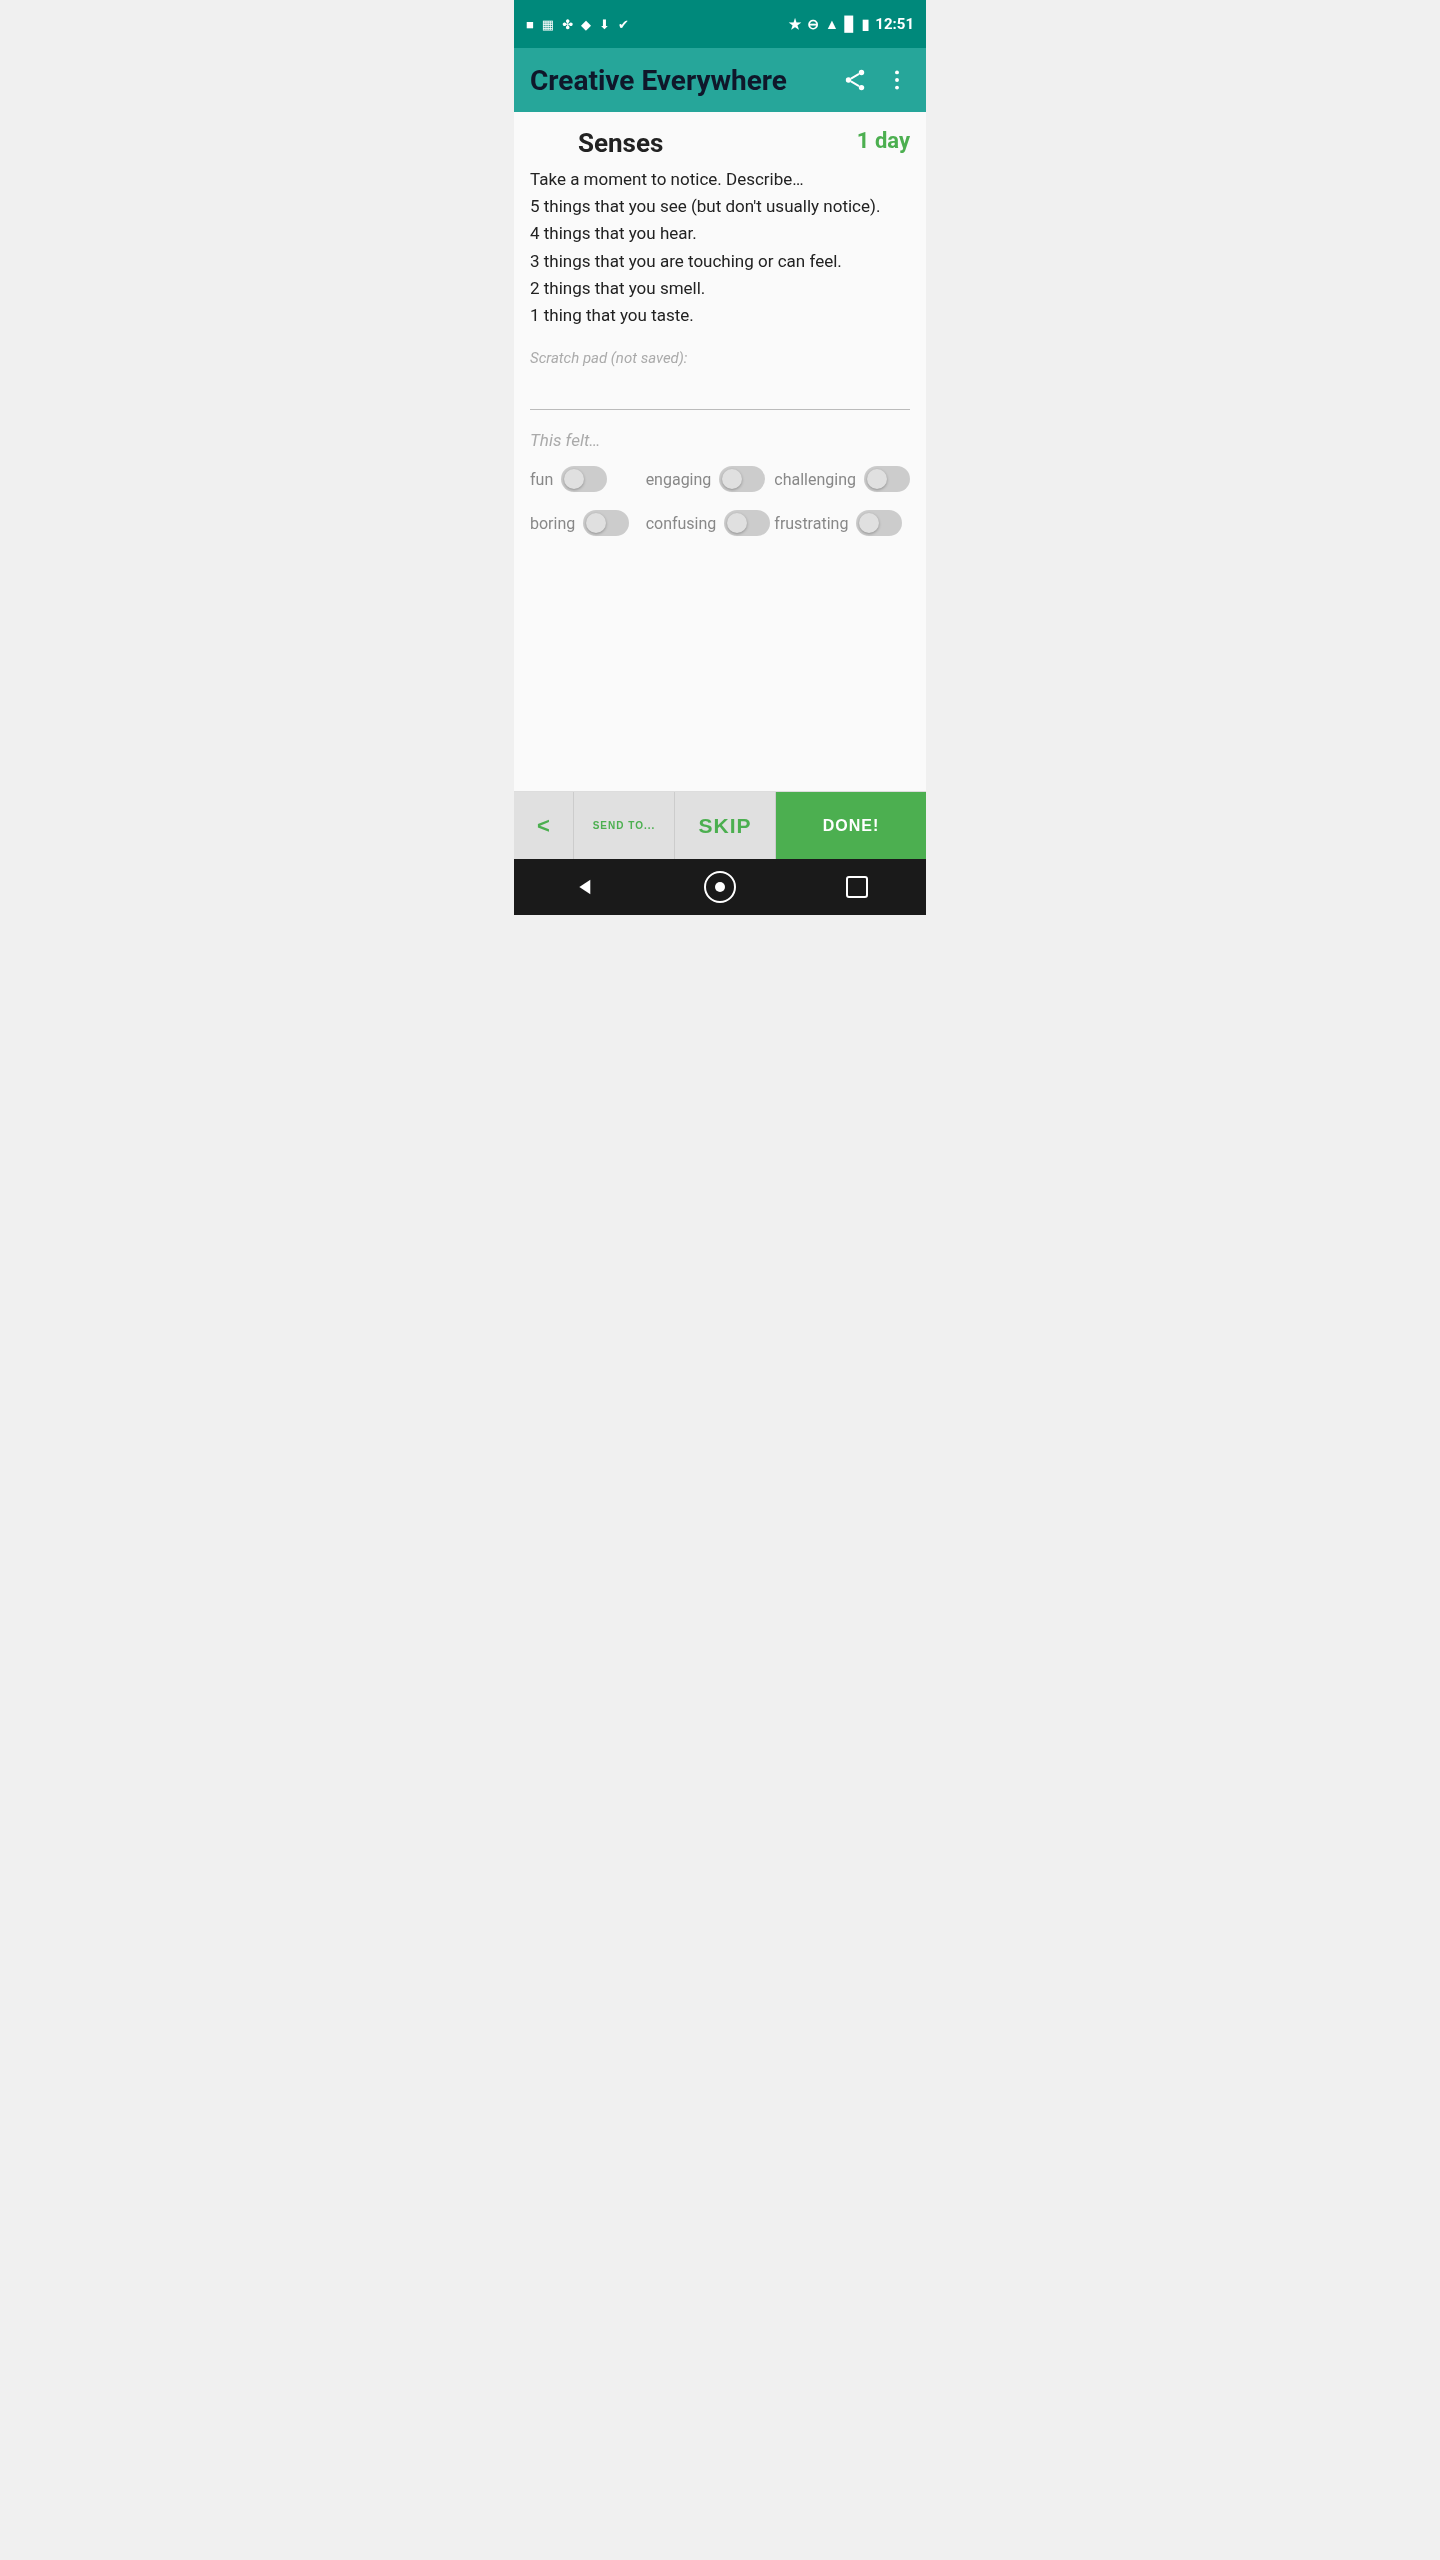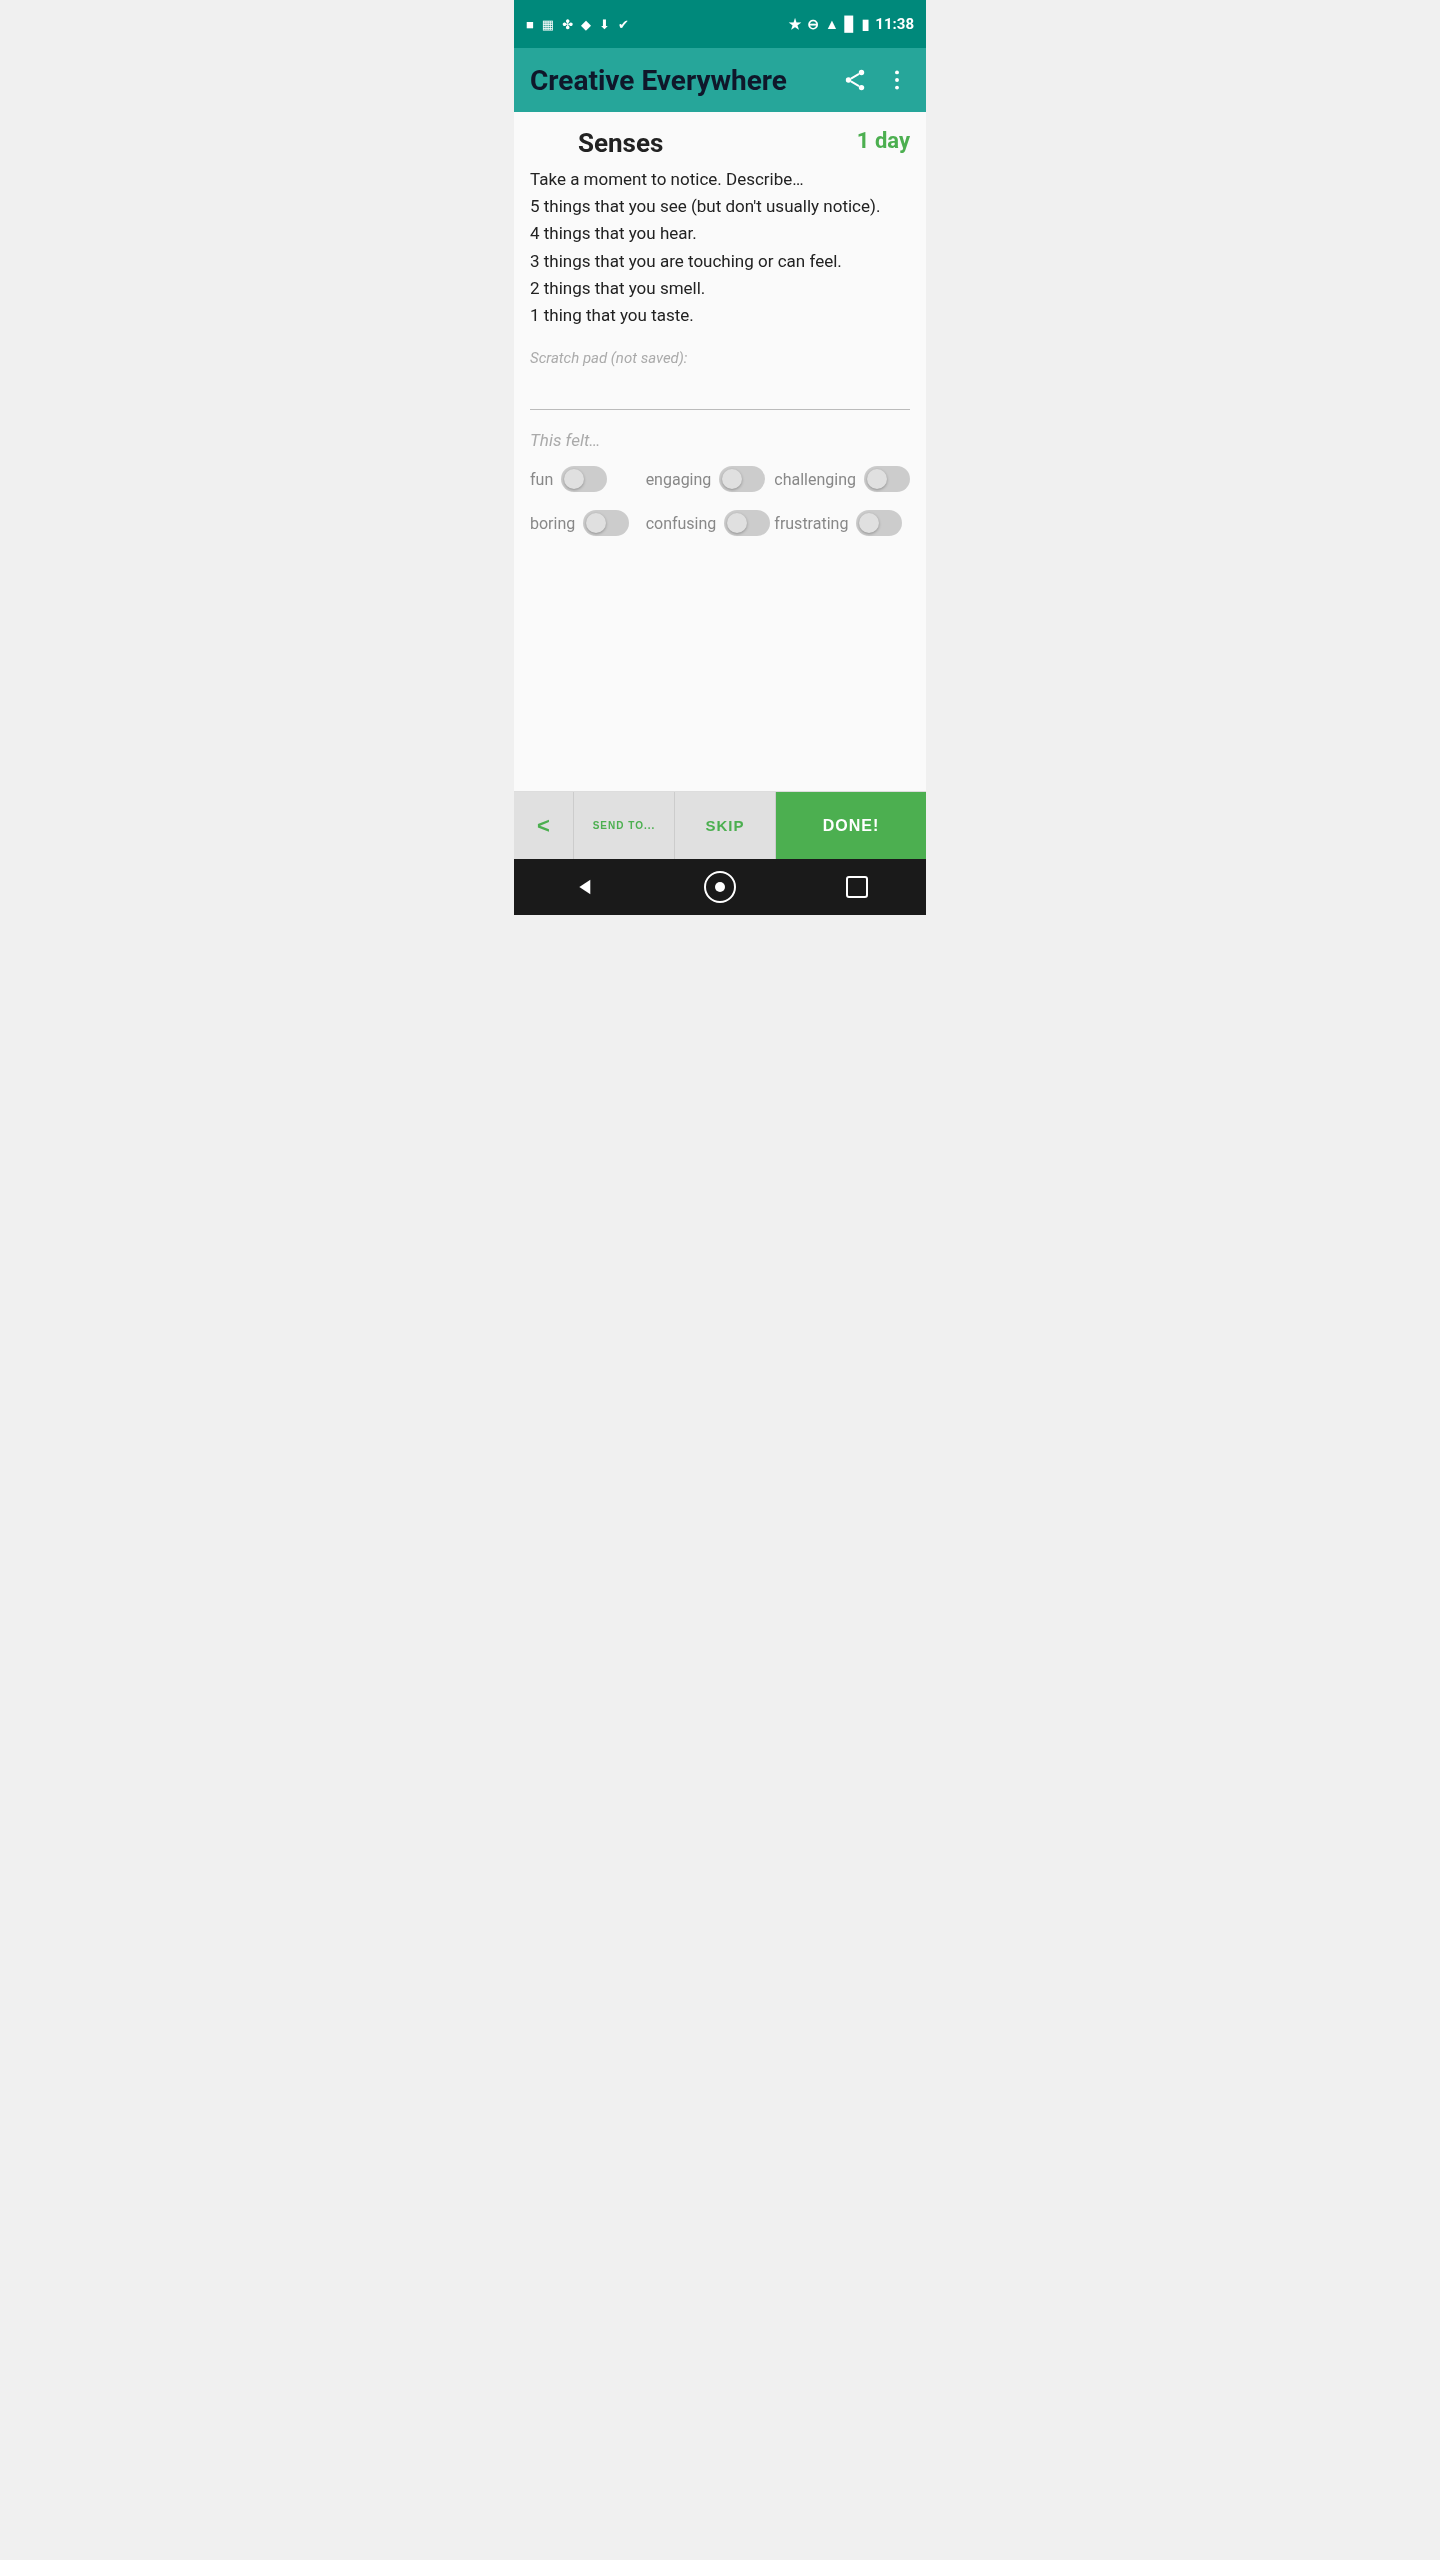--- a/index.html
+++ b/index.html
@@ -205,21 +205,21 @@
       font-weight: 700;
       letter-spacing: 1px;
       cursor: pointer;
       border-right: 1px solid #ccc;
     }
     .btn-skip {
       flex: 1;
       background: #e0e0e0;
       border: none;
       color: #4CAF50;
-      font-size: 15px;
+      font-size: 21px;
       font-weight: 700;
       letter-spacing: 1px;
       cursor: pointer;
       border-right: 1px solid #ccc;
     }
     .btn-done {
       flex: 1.5;
       background: #4CAF50;
       border: none;
       color: white;
@@ -283,21 +283,21 @@
     <span style="font-size:13px;">◆</span>
     <span style="font-size:13px;">⬇</span>
     <span style="font-size:13px;">✔</span>
   </div>
   <div class="status-bar-right">
     <span style="font-size:14px;">★</span>
     <span style="font-size:14px;">⊖</span>
     <span style="font-size:14px;">▲</span>
     <span style="font-size:14px;">▊</span>
     <span style="font-size:14px;">▮</span>
-    <span>11:38</span>
+    <span>12:51</span>
   </div>
 </div>
 
 <div class="app-bar">
   <span class="app-bar-title">Creative Everywhere</span>
   <div class="app-bar-actions">
     <span class="app-bar-icon">
       <svg class="share-svg" viewBox="0 0 24 24" fill="white">
         <circle cx="18" cy="5" r="2.5"></circle>
         <circle cx="6" cy="12" r="2.5"></circle>

